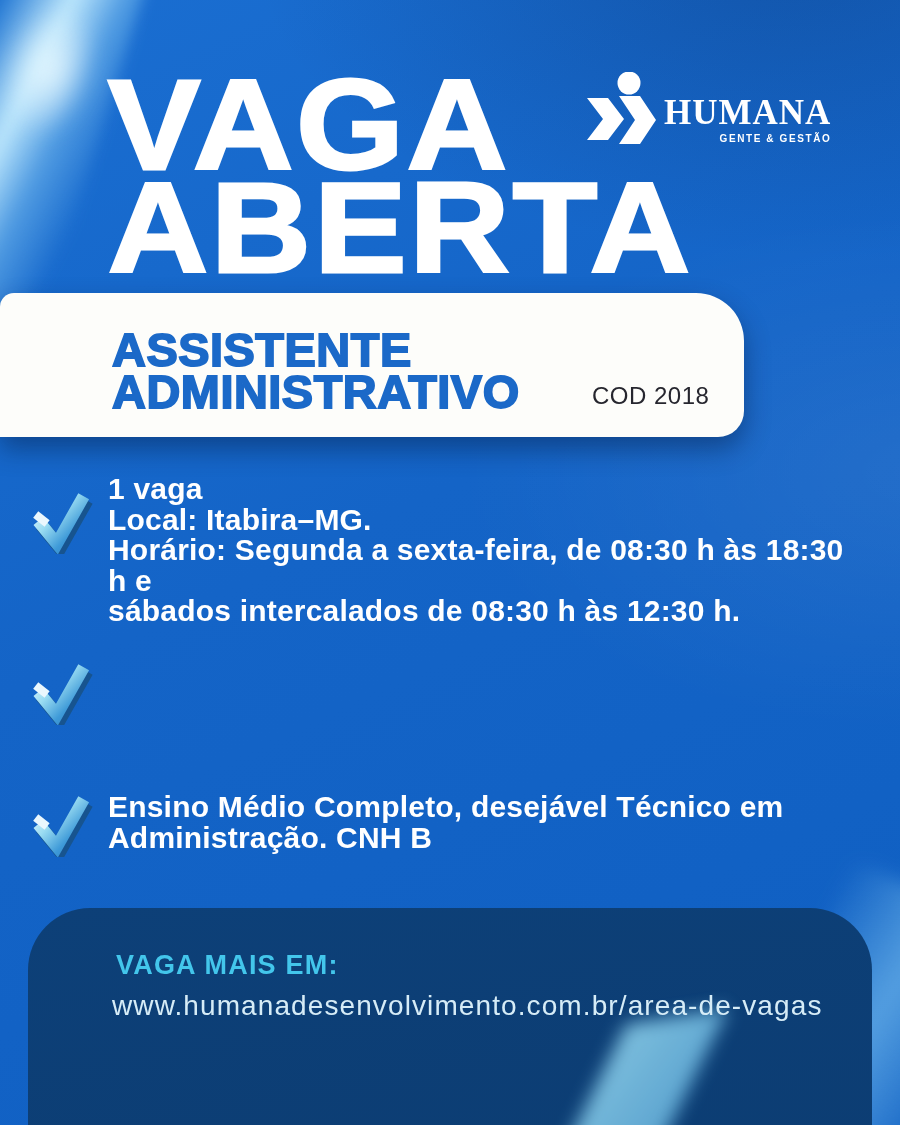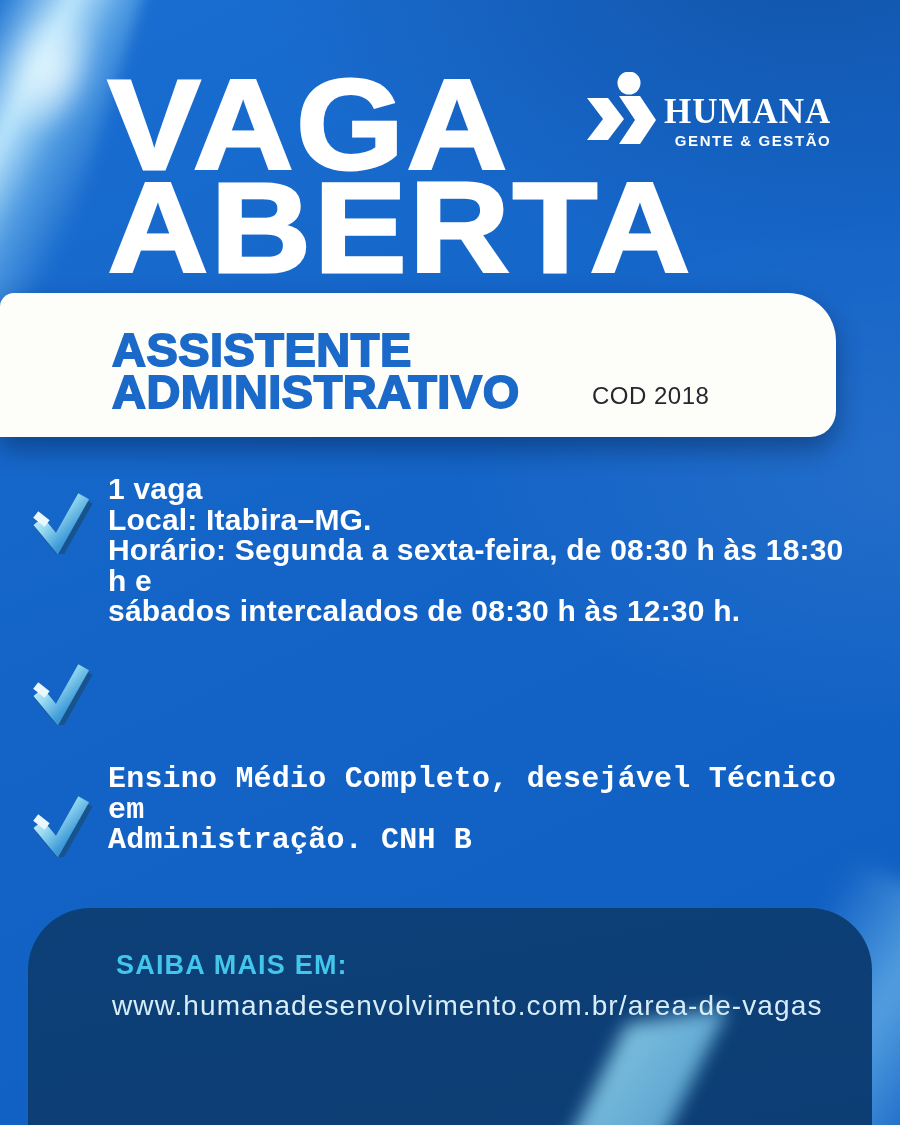--- a/index.html
+++ b/index.html
@@ -31,34 +31,34 @@
   
   .headline span{
     position:absolute; left:108px; color:#ffffff; font-weight:800;
     font-size:128px; line-height:1; letter-spacing:3px;
     -webkit-text-stroke:3px #ffffff;
     transform:scaleX(1.08); transform-origin:left top; white-space:nowrap;
   }
   .headline .l1{top:61px;}
   .headline .l2{top:164px;}
   
-  .logo{position:absolute; left:584px; top:72px; display:flex; align-items:flex-end;}
+  .logo{position:absolute; left:584px; top:72px; display:flex; align-items:center;}
   .logo svg{width:76px; height:76px; display:block;}
   .logo-text{margin-left:4px; margin-top:18px; color:#fff;}
   .logo-name{
     font-family:"Liberation Serif", serif; font-weight:700; font-size:35px;
     line-height:1; letter-spacing:1px; white-space:nowrap;
   }
   .logo-tag{
-    font-size:15px; font-weight:700; letter-spacing:1.6px; line-height:1;
+    font-size:10px; font-weight:700; letter-spacing:1.6px; line-height:1;
     margin-top:4px; text-align:right; white-space:nowrap;
   }
   
   .banner{
-    position:absolute; left:0; top:293px; width:836px; height:144px;
+    position:absolute; left:0; top:293px; width:744px; height:144px;
     background:#fdfdfa; border-radius:14px 48px 26px 0;
     box-shadow:0 12px 26px rgba(4,28,68,0.45);
   }
   .banner .role{
     position:absolute; left:112px; color:#1b69c8; font-weight:800;
     font-size:46px; line-height:1; letter-spacing:0.5px;
     -webkit-text-stroke:1.8px #1b69c8;
     transform:scaleX(1.02); transform-origin:left top; white-space:nowrap;
   }
   .banner .r1{top:34px;}
@@ -72,21 +72,21 @@
   .bi1{left:28px; top:488px;}
   .bi2{left:28px; top:659px;}
   .bi3{left:28px; top:791px;}
   .bullet-text{
     position:absolute; left:108px; width:760px; color:#ffffff;
     font-size:30px; line-height:30.5px; font-weight:700;
     letter-spacing:0.2px; white-space:pre-line;
   }
   .bt1{top:474px;}
   .bt2{top:646px;}
-  .bt3{top:764px;font-family:Liberation Mono, monospace;}
+  .bt3{top:792px;}
   
   .bottom-streak{
     position:absolute; right:-50px; top:880px; width:170px; height:320px;
     transform:rotate(24deg);
     background:linear-gradient(100deg, rgba(130,205,245,0) 0%, rgba(140,210,248,0.55) 48%, rgba(130,205,245,0) 100%);
     filter:blur(9px);
   }
   
   .footer-card{
     position:absolute; left:28px; top:908px; width:844px; height:260px;
@@ -176,17 +176,17 @@
       <defs>
         <linearGradient id="ck2" x1="0" y1="0" x2="1" y2="1">
           <stop offset="0" stop-color="#eaf8fe"></stop>
           <stop offset="0.45" stop-color="#8fd4ef"></stop>
           <stop offset="1" stop-color="#2f86c9"></stop>
         </linearGradient>
       </defs>
       <path d="M8 22 L24 42 L58 -6" fill="none" stroke="url(#ck2)" stroke-width="13"></path>
       <rect x="4" y="16" width="13" height="9" fill="#f2fbff" transform="rotate(38 10 20)"></rect>
     </svg>
-    <div class="footer-label">SAIBA MAIS EM:</div>
+    <div class="footer-label">VAGA MAIS EM:</div>
     <div class="footer-url">www.humanadesenvolvimento.com.br/area-de-vagas</div>
   </div>
 
 </div>
 
 </body></html>

